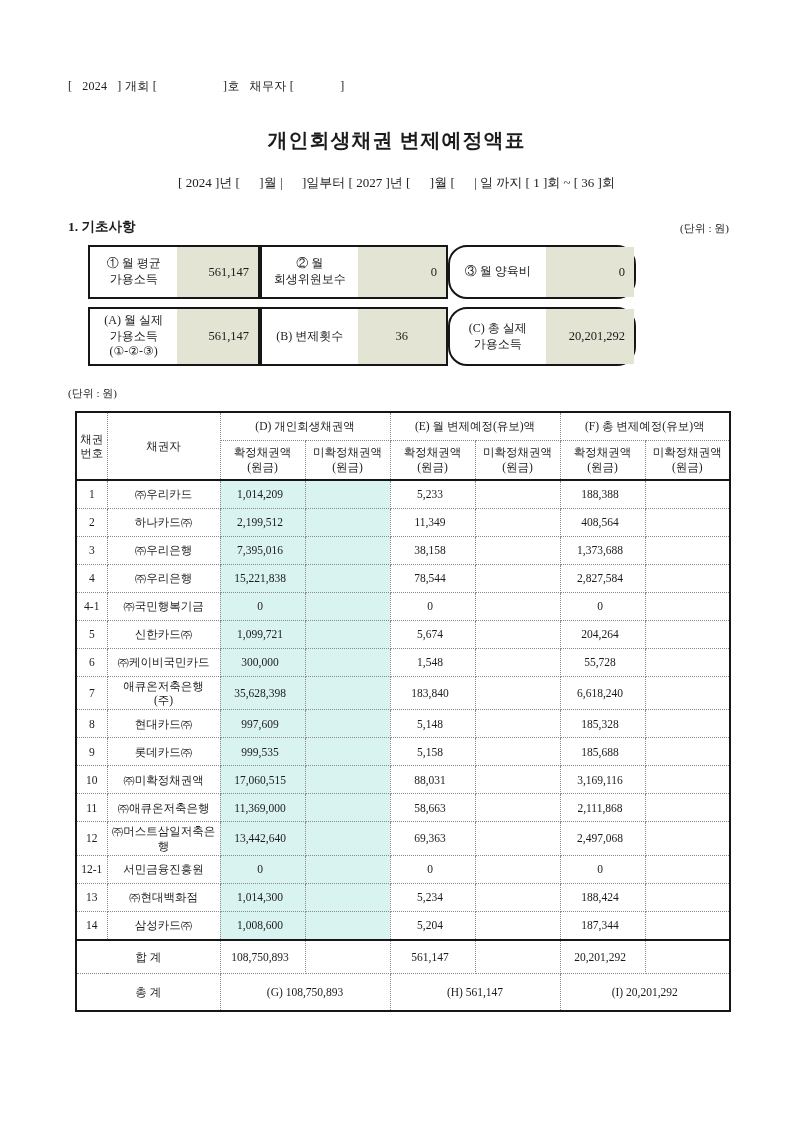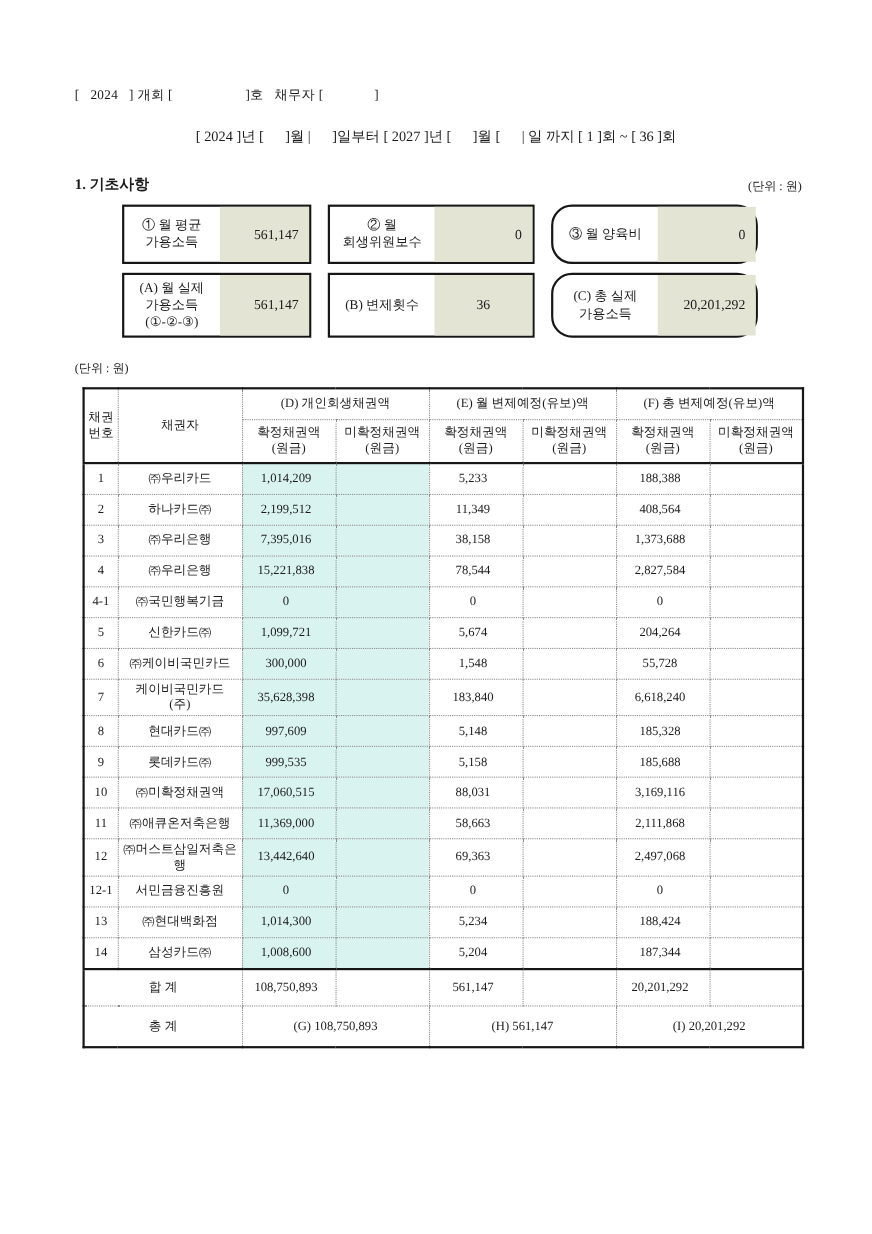--- a/index.html
+++ b/index.html
@@ -26,21 +26,21 @@
 
   .sec-head {
     display:flex; justify-content:space-between; align-items:flex-end;
     margin:26px 64px 0 68px;
   }
   .sec-head.s2 { margin-top:20px; }
   .sec-head .h { font-size:13.5px; font-weight:bold; }
   .sec-head .u { font-size:11px; }
 
   .boxes { margin:9px 82px 0 88px; }
-  .box-row { display:flex; justify-content:center; margin-bottom:8px;gap:15px; }
+  .box-row { display:flex; justify-content:flex-start; margin-bottom:8px; }
   .box { border:2px solid #161616; display:flex; background:#fff; }
   .box.w1 { width:172px; } .box.w2 { width:188px; } .box.w3 { width:188px;border-radius:19px; }
   .box-row.r1 .box { height:54px; }
   .box-row.r2 .box { height:59px; }
   .box-label {
     flex:1 1 52%; display:flex; align-items:center; justify-content:center;
     text-align:center; white-space:pre-line; font-size:12px; line-height:1.3;
     padding:2px 3px;
   }
   .box-value {
@@ -73,20 +73,21 @@
   .sched tr.sum td { border-top:2px solid #161616; height:34px; }
   .sched tr.grand td { height:37px; }
 </style>
 </head>
 <body>
 
 <div class="page">
 
   <div class="case-line">[   2024   ] 개회 [                    ]호   채무자 [              ]</div>
 
+  <h1 class="title">개인회생채권 변제예정액표</h1>
 
   <div class="period">[ 2024 ]년 [      ]월 |      ]일부터 [ 2027 ]년 [      ]월 [      | 일 까지 [ 1 ]회 ~ [ 36 ]회</div>
 
   <div class="sec-head">
     <span class="h">1. 기초사항</span>
     <span class="u">(단위 : 원)</span>
   </div>
 
   <div class="boxes">
     <div class="box-row r1">
@@ -229,21 +230,21 @@
           <td class="pre">㈜케이비국민카드</td>
           <td class="num cyan">300,000</td>
           <td class="cyan"></td>
           <td class="num">1,548</td>
           <td></td>
           <td class="num">55,728</td>
           <td></td>
         </tr>
         <tr>
           <td>7</td>
-          <td class="pre">케이비국민카드
+          <td class="pre">애큐온저축은행
 (주)</td>
           <td class="num cyan">35,628,398</td>
           <td class="cyan"></td>
           <td class="num">183,840</td>
           <td></td>
           <td class="num">6,618,240</td>
           <td></td>
         </tr>
         <tr>
           <td>8</td>

